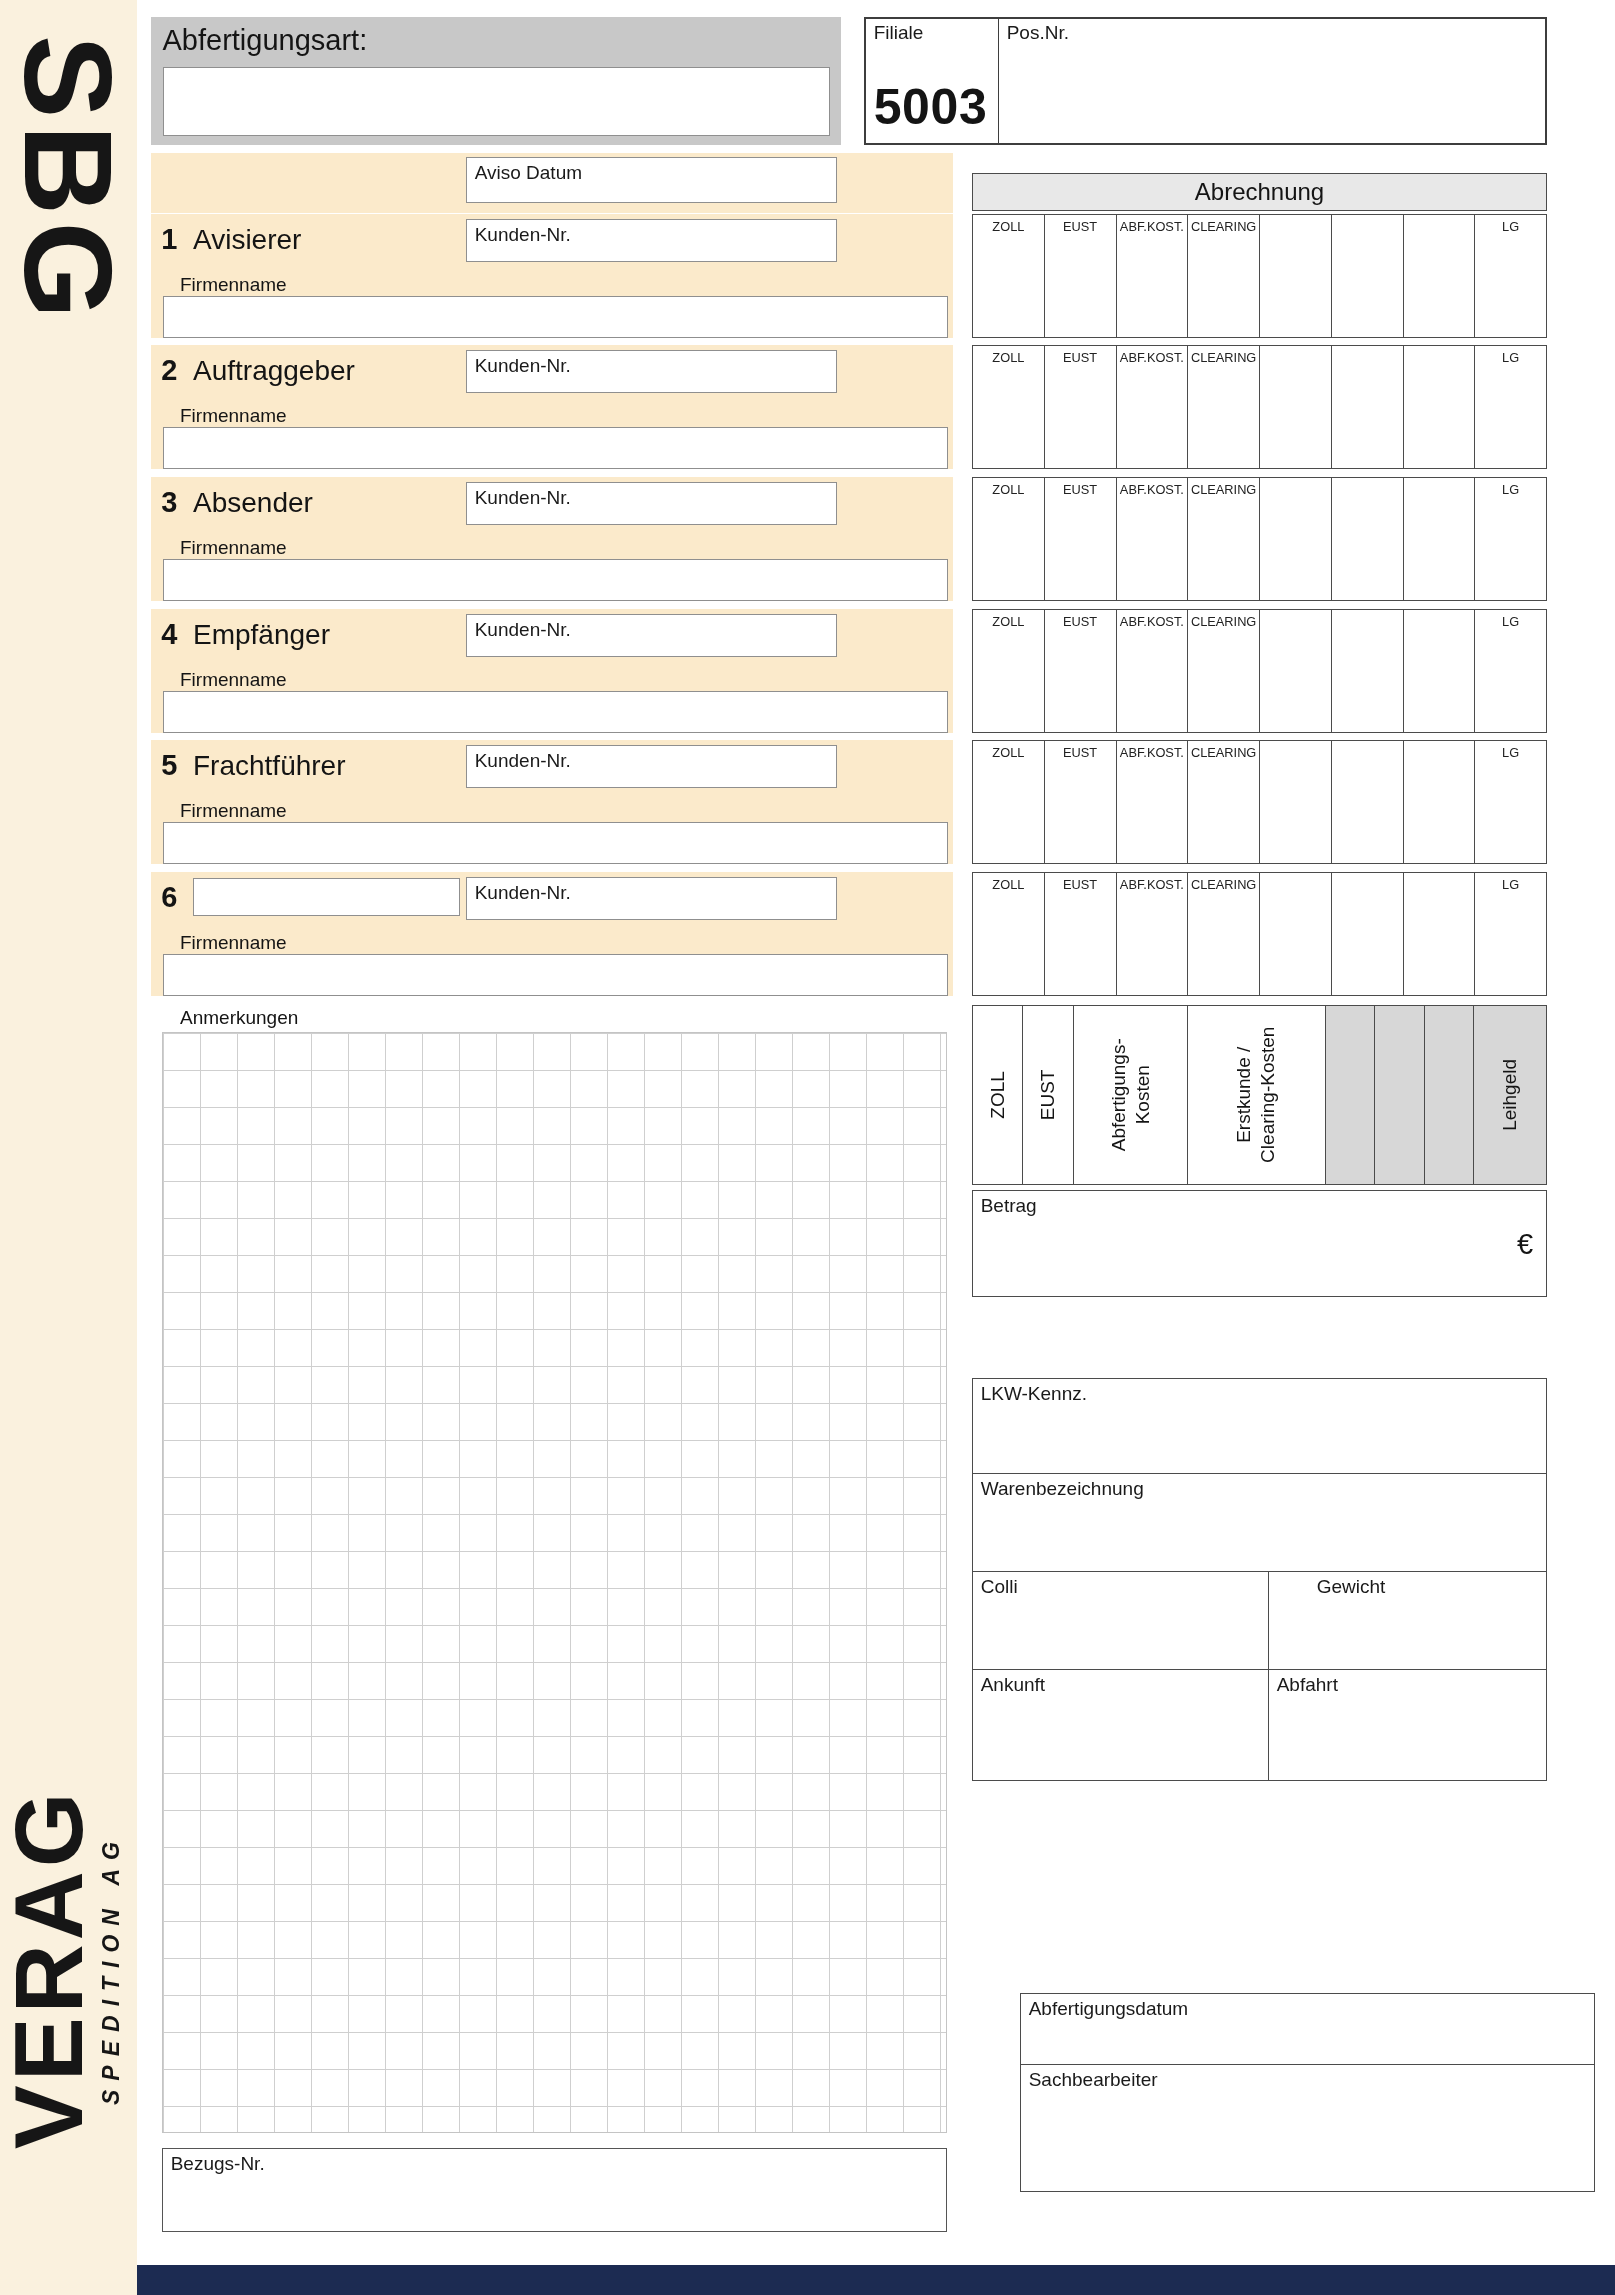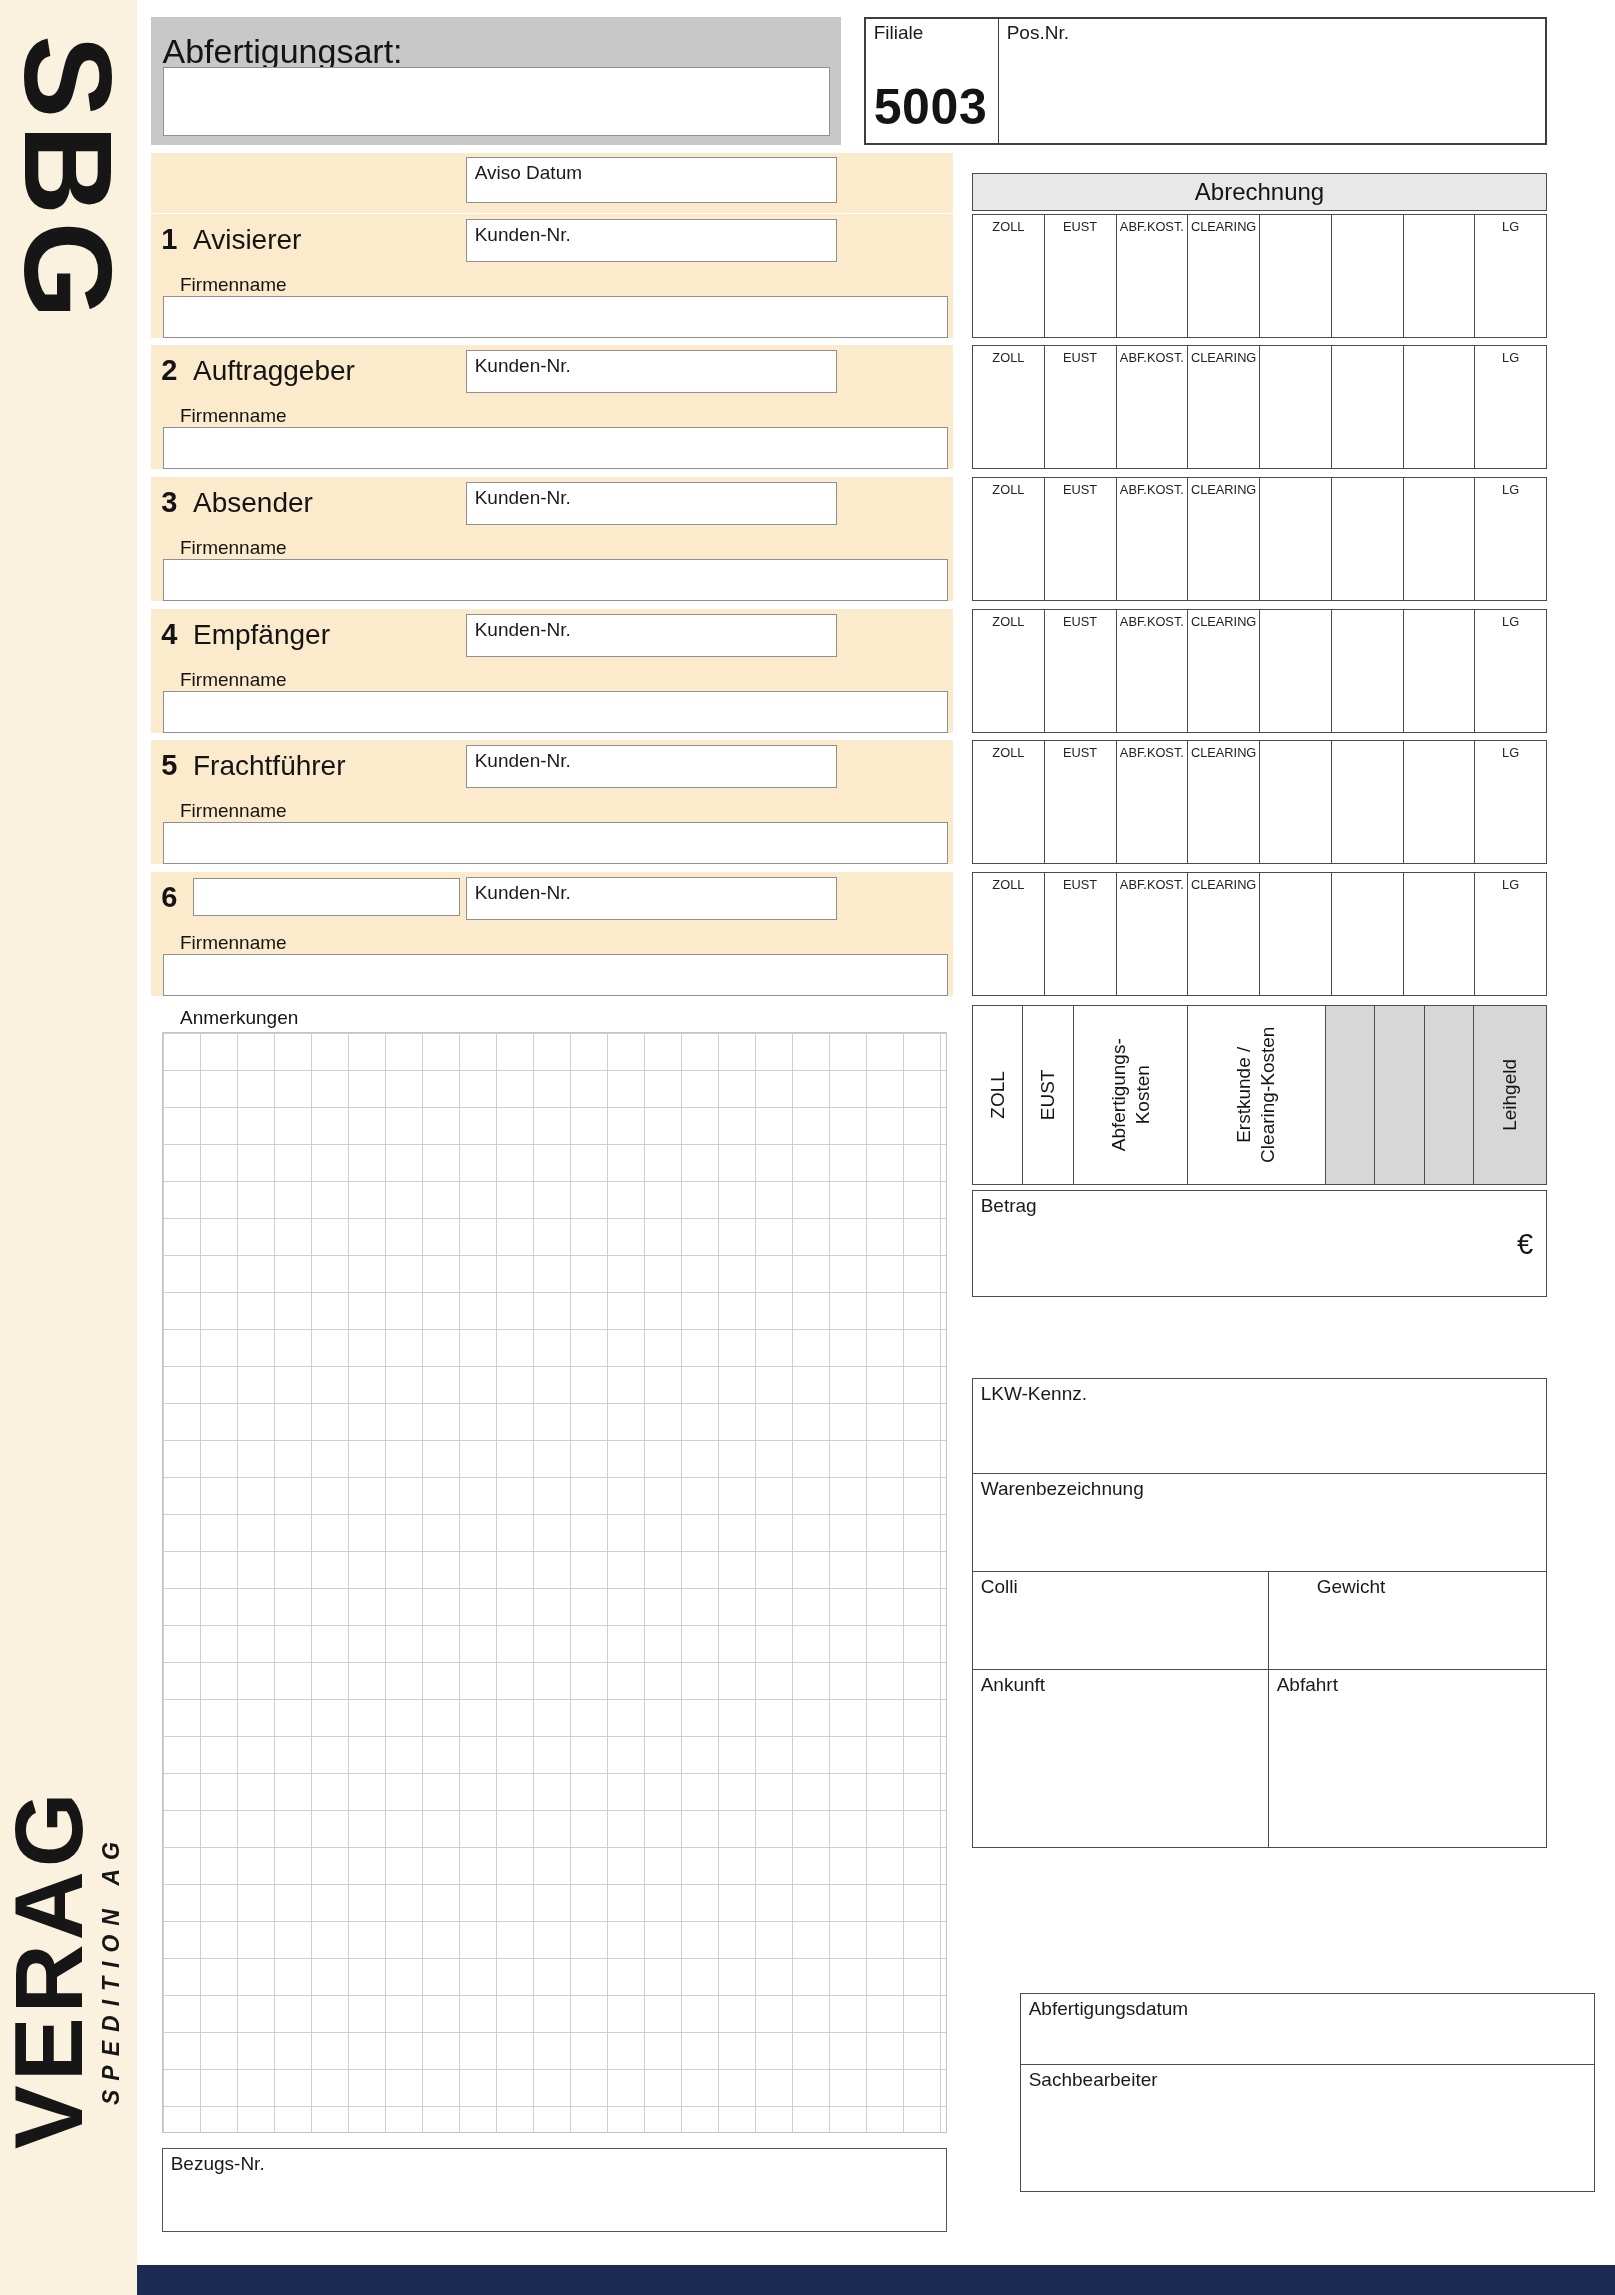--- a/index.html
+++ b/index.html
@@ -91,21 +91,21 @@
 
 <div class="page">
 
   <div class="abs" style="left:0; top:0; width:137px; height:2295px; background:#FAF1DE;"></div>
 
   <div class="abs rot" style="left:68px; top:180px; transform:translate(-50%,-50%) rotate(90deg); font-size:125px; font-weight:bold; letter-spacing:6.4px;">SBG</div>
   <div class="abs rot" style="left:49px; top:1969px; transform:translate(-50%,-50%) rotate(-90deg); font-size:96px; font-weight:bold; letter-spacing:3.8px;">VERAG</div>
   <div class="abs rot" style="left:111px; top:1969px; transform:translate(-50%,-50%) rotate(-90deg); font-size:23px; font-weight:bold; font-style:italic; letter-spacing:9px;">SPEDITION AG</div>
 
   <div class="abs" style="left:151px; top:16.6px; width:690px; height:128px; background:#C8C8C8;">
-    <span class="abs" style="left:11.5px; top:7.7px; font-size:34px;margin-top:8px;">Abfertigungsart:</span>
+    <span class="abs" style="left:11.5px; top:7.7px; font-size:29px;">Abfertigungsart:</span>
     <div class="field" style="left:11.5px; top:50px; width:667px; height:69px;"></div>
   </div>
 
   <div class="abs" style="left:864px; top:16.6px; width:683px; height:128px; border:2.2px solid #3e3e3e; background:#fff;">
     <div class="abs" style="left:0; top:0; width:133px; height:100%; border-right:1.6px solid #3e3e3e;">
       <span class="flabel">Filiale</span>
       <span class="abs" style="left:7.7px; top:59px; font-size:50px; font-weight:bold; letter-spacing:0.6px;">5003</span>
     </div>
     <div class="abs" style="left:133px; top:0; right:0; height:100%;">
       <span class="flabel">Pos.Nr.</span>
@@ -332,21 +332,21 @@
   <div class="abs" style="left:972px; top:1190px; width:575px; height:107px; border:1.9px solid #4b4b4b; background:#fff; display:flex;">
     <div style="flex:1; position:relative;">
       <span class="flabel">Betrag</span>
       <span class="abs" style="right:12.8px; top:50%; transform:translateY(-50%); font-size:29px;">€</span>
     </div>
   </div>
 
   <span class="abs lbl" style="left:180px; top:1007px;">Anmerkungen</span>
   <div class="abs grid-area" style="left:162px; top:1032px; width:785px; height:1101px;"></div>
 
-  <div class="abs" style="left:972px; top:1378px; width:575px; height:470px; border:1.9px solid #4b4b4b; background:#fff;">
+  <div class="abs" style="left:972px; top:1378px; width:575px; height:403px; border:1.9px solid #4b4b4b; background:#fff;">
     <div class="abs" style="left:0; top:0; width:100%; height:94px;">
       <span class="flabel">LKW-Kennz.</span>
     </div>
     <div class="abs" style="left:0; top:94px; width:100%; height:98px; border-top:1.3px solid #4b4b4b;">
       <span class="flabel">Warenbezeichnung</span>
     </div>
     <div class="abs" style="left:0; top:192px; width:100%; height:98px; border-top:1.3px solid #4b4b4b; display:flex;">
       <div style="flex:0 0 296px; border-right:1.3px solid #4b4b4b; position:relative;">
         <span class="flabel">Colli</span>
       </div>

